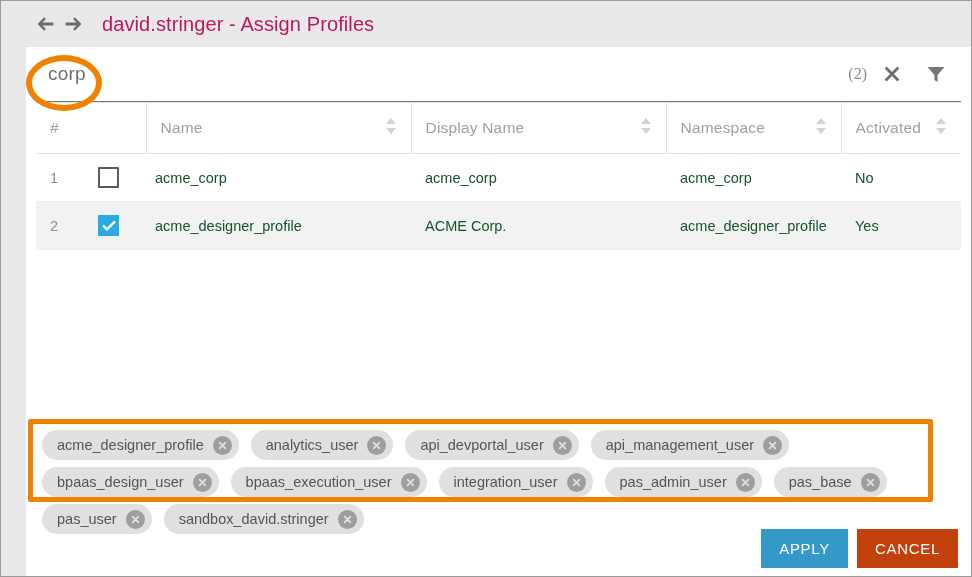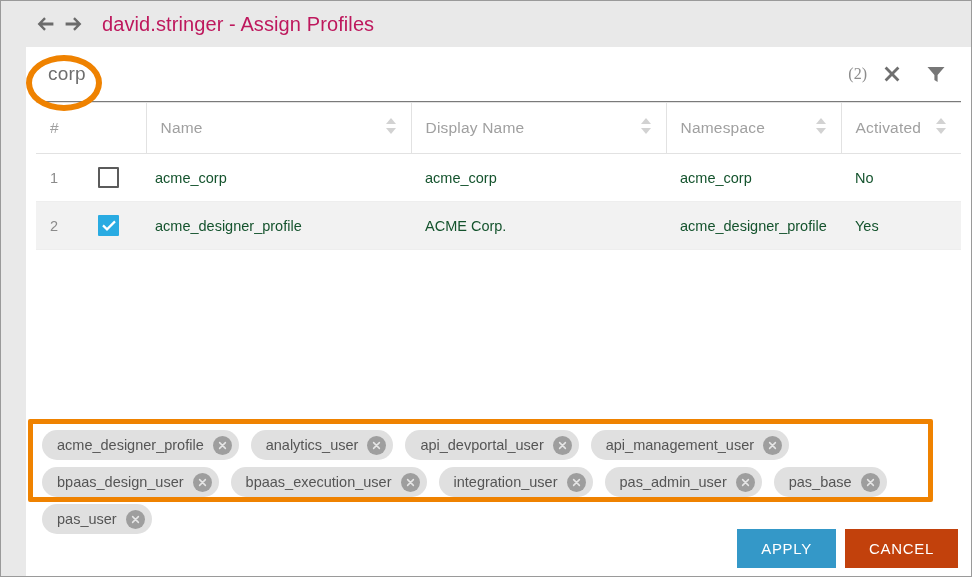--- a/index.html
+++ b/index.html
@@ -208,21 +208,21 @@
   }
   .btn {
     height: 39px;
     min-width: 77px;
     border: none;
     color: #ffffff;
     font-size: 15px;
     letter-spacing: .7px;
     font-family: "Liberation Sans", sans-serif;
     cursor: pointer;
-    padding: 0 24px;
+    padding: 0 18px;
   }
   .btn-apply { background: #3498c8; }
   .btn-cancel { background: #c2410c; }
 
   
   .ellipse-anno {
     position: absolute;
     left: 25px;
     top: 54px;
     width: 76px;
@@ -440,20 +440,28 @@
           </span>
         </span>
         <span class="chip">
           <span>pas_user</span>
           <span class="chip-x">
             <svg width="11" height="11" viewBox="0 0 11 11" aria-hidden="true">
               <path d="M2.6 2.6 L8.4 8.4 M8.4 2.6 L2.6 8.4" stroke="#e6e6e6" stroke-width="1.5" fill="none" stroke-linecap="round"></path>
             </svg>
           </span>
         </span>
+        <span class="chip">
+          <span>sandbox_david.stringer</span>
+          <span class="chip-x">
+            <svg width="11" height="11" viewBox="0 0 11 11" aria-hidden="true">
+              <path d="M2.6 2.6 L8.4 8.4 M8.4 2.6 L2.6 8.4" stroke="#e6e6e6" stroke-width="1.5" fill="none" stroke-linecap="round"></path>
+            </svg>
+          </span>
+        </span>
       </div>
 
     <div class="footer">
       <button class="btn btn-apply">APPLY</button>
       <button class="btn btn-cancel">CANCEL</button>
     </div>
   </div>
 
   <div class="ellipse-anno"></div>
 

